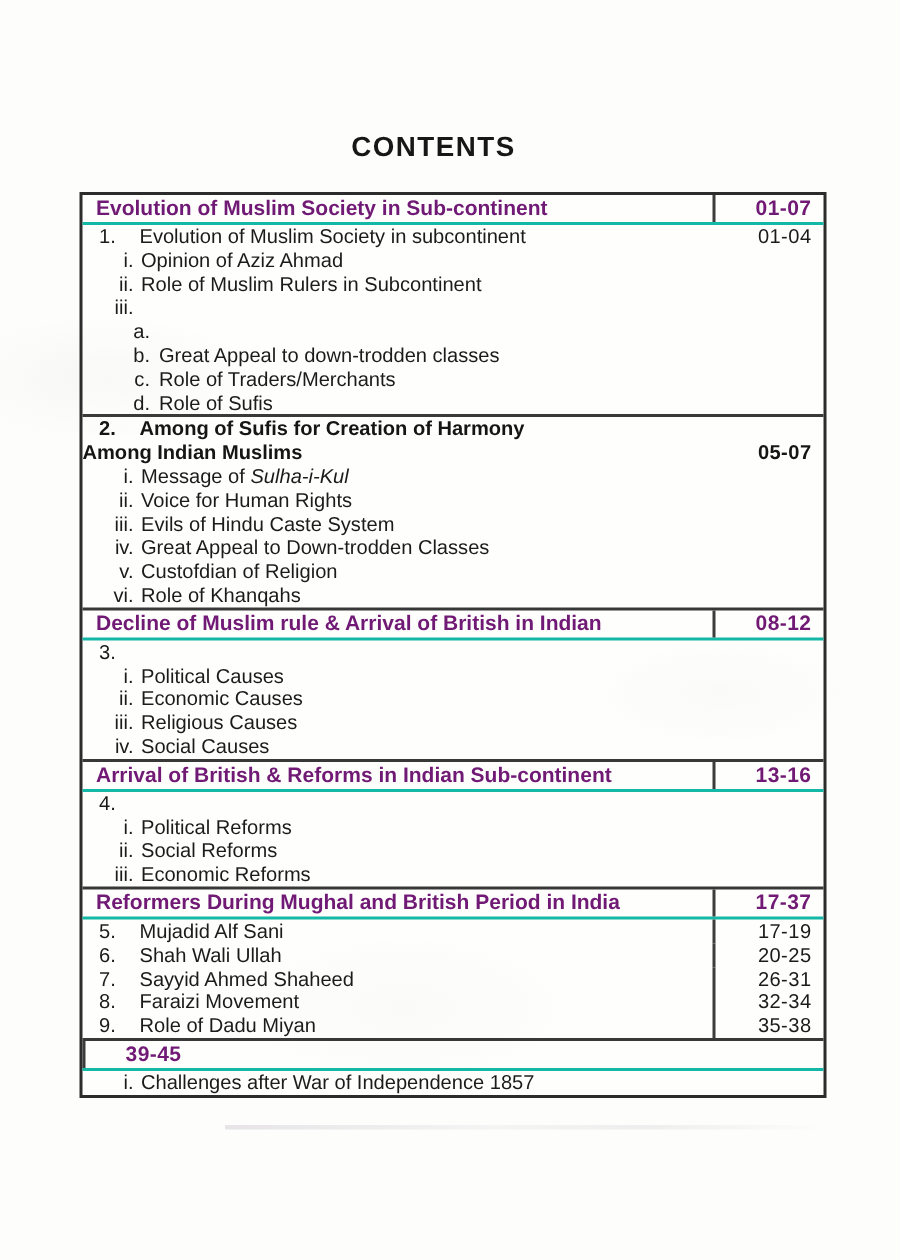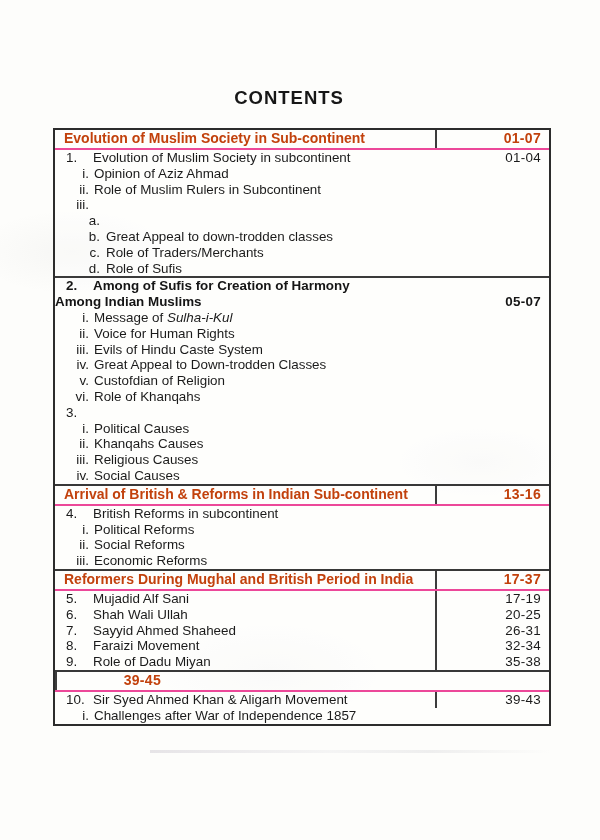--- a/index.html
+++ b/index.html
@@ -31,39 +31,39 @@
     position:absolute;left:53px;top:128px;width:494px;
     border:2px solid #2c2c2c;
     background:rgba(255,255,255,0.35);
   }
   .row{
     display:flex;align-items:center;
     height:15.8px;font-size:13.4px;line-height:15.8px;
     white-space:nowrap;
   }
   .row.section{
-    height:18px;font-size:14px;font-weight:bold;color:#c2410c;
-    border-top:2px solid #383838;border-bottom:2px solid #ec4899;
+    height:18px;font-size:14px;font-weight:bold;color:#701a75;
+    border-top:2px solid #383838;border-bottom:2px solid #14b8a6;
   }
   .row.section:first-child{border-top:none;}
   .row.bold{font-weight:bold;color:#151515;}
   .row.bt{border-top:2px solid #3a3a3a;}
   .left{display:flex;align-items:center;flex:1;min-width:0;overflow:hidden;}
   .section .label{margin-left:9px;}
   .mk{flex-shrink:0;}
   .item .mk{margin-left:11px;width:27px;}
   .sub .mk{margin-left:12px;width:22px;text-align:right;margin-right:5px;}
   .sub2 .mk{margin-left:32px;width:13px;text-align:right;margin-right:6px;}
   .cont .label{}
   .pages{
     flex-shrink:0;width:64px;align-self:stretch;
     display:flex;align-items:center;justify-content:flex-end;
     padding-right:8px;letter-spacing:0.3px;
   }
-  .pages.divided{border-left:2px solid #3c3c3c;padding-left:40px;}
+  .pages.divided{border-left:2px solid #3c3c3c;}
   i{font-style:italic;}
 </style>
 </head>
 <body>
 
 <div class="page-noise"></div>
 
 <div class="doc-title">CONTENTS</div>
 
 <div class="toc-table">
@@ -175,37 +175,43 @@
       </div>
       <div class="pages"></div>
     </div>
     <div class="row sub">
       <div class="left">
         <span class="mk">vi.</span>
         <span class="label">Role of Khanqahs</span>
       </div>
       <div class="pages"></div>
     </div>
+    <div class="row section">
+      <div class="left">
+        <span class="label">Decline of Muslim rule &amp; Arrival of British in Indian</span>
+      </div>
+      <div class="pages divided">08-12</div>
+    </div>
     <div class="row item">
       <div class="left">
         <span class="mk">3.</span>
       </div>
       <div class="pages"></div>
     </div>
     <div class="row sub">
       <div class="left">
         <span class="mk">i.</span>
         <span class="label">Political Causes</span>
       </div>
       <div class="pages"></div>
     </div>
     <div class="row sub">
       <div class="left">
         <span class="mk">ii.</span>
-        <span class="label">Khanqahs Causes</span>
+        <span class="label">Economic Causes</span>
       </div>
       <div class="pages"></div>
     </div>
     <div class="row sub">
       <div class="left">
         <span class="mk">iii.</span>
         <span class="label">Religious Causes</span>
       </div>
       <div class="pages"></div>
     </div>
@@ -218,21 +224,20 @@
     </div>
     <div class="row section">
       <div class="left">
         <span class="label">Arrival of British &amp; Reforms in Indian Sub-continent</span>
       </div>
       <div class="pages divided">13-16</div>
     </div>
     <div class="row item">
       <div class="left">
         <span class="mk">4.</span>
-        <span class="label">British Reforms in subcontinent</span>
       </div>
       <div class="pages"></div>
     </div>
     <div class="row sub">
       <div class="left">
         <span class="mk">i.</span>
         <span class="label">Political Reforms</span>
       </div>
       <div class="pages"></div>
     </div>
@@ -287,27 +292,20 @@
     <div class="row item">
       <div class="left">
         <span class="mk">9.</span>
         <span class="label">Role of Dadu Miyan</span>
       </div>
       <div class="pages divided">35-38</div>
     </div>
     <div class="row section">
       <div class="pages divided">39-45</div>
     </div>
-    <div class="row item">
-      <div class="left">
-        <span class="mk">10.</span>
-        <span class="label">Sir Syed Ahmed Khan &amp; Aligarh Movement</span>
-      </div>
-      <div class="pages divided">39-43</div>
-    </div>
     <div class="row sub">
       <div class="left">
         <span class="mk">i.</span>
         <span class="label">Challenges after War of Independence 1857</span>
       </div>
       <div class="pages"></div>
     </div>
   </div>
 
 <div class="scan-smudge"></div>

